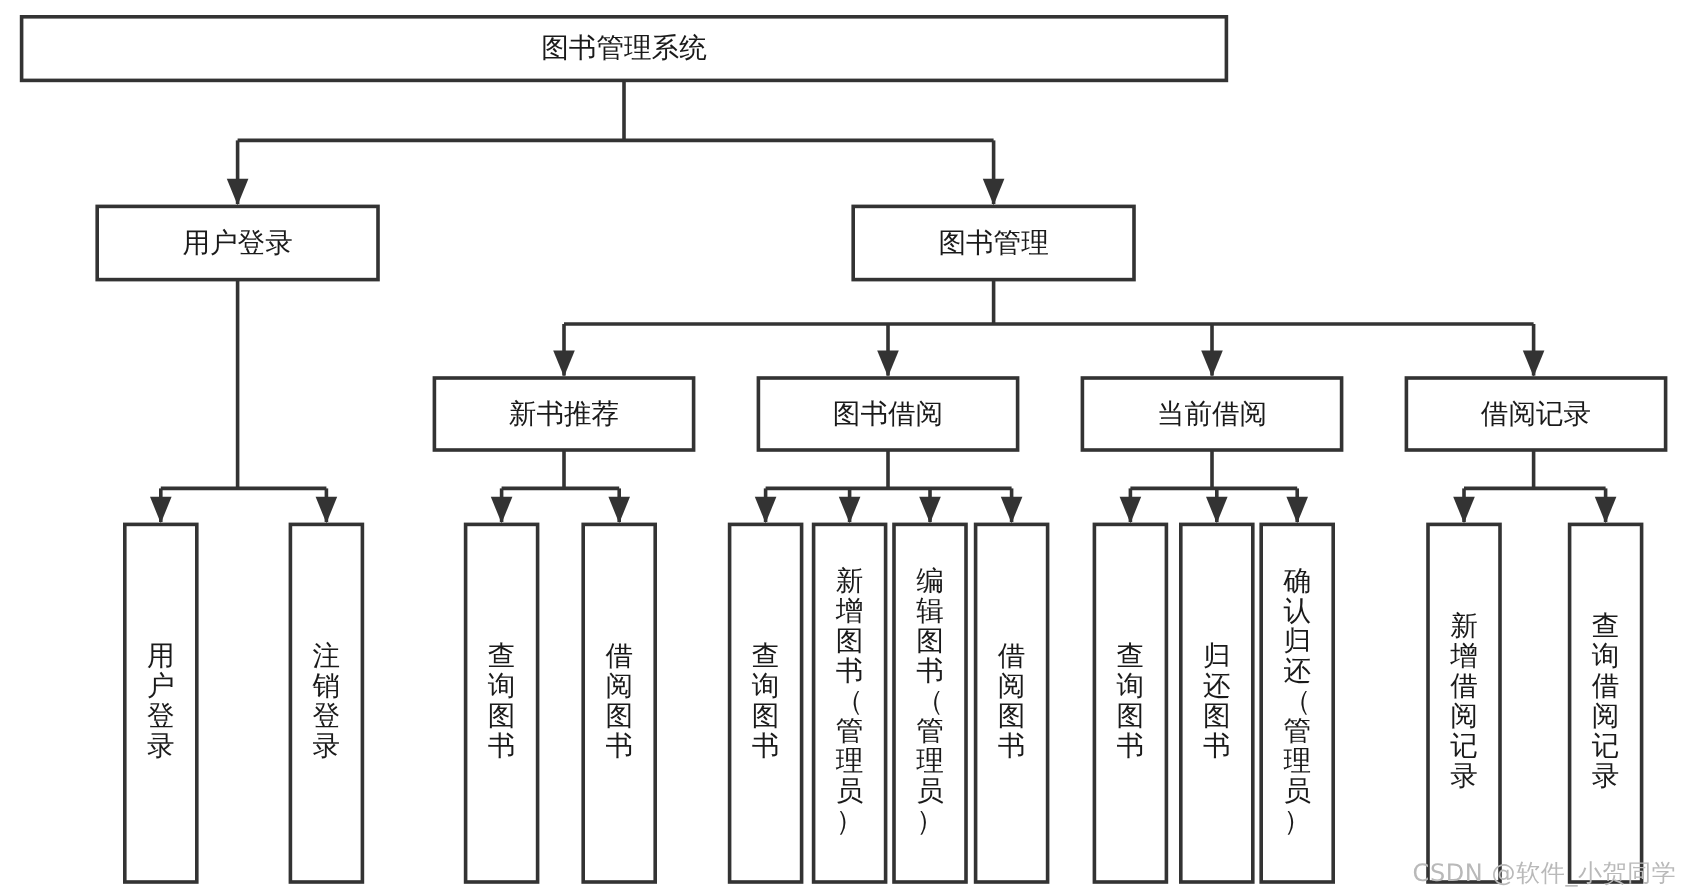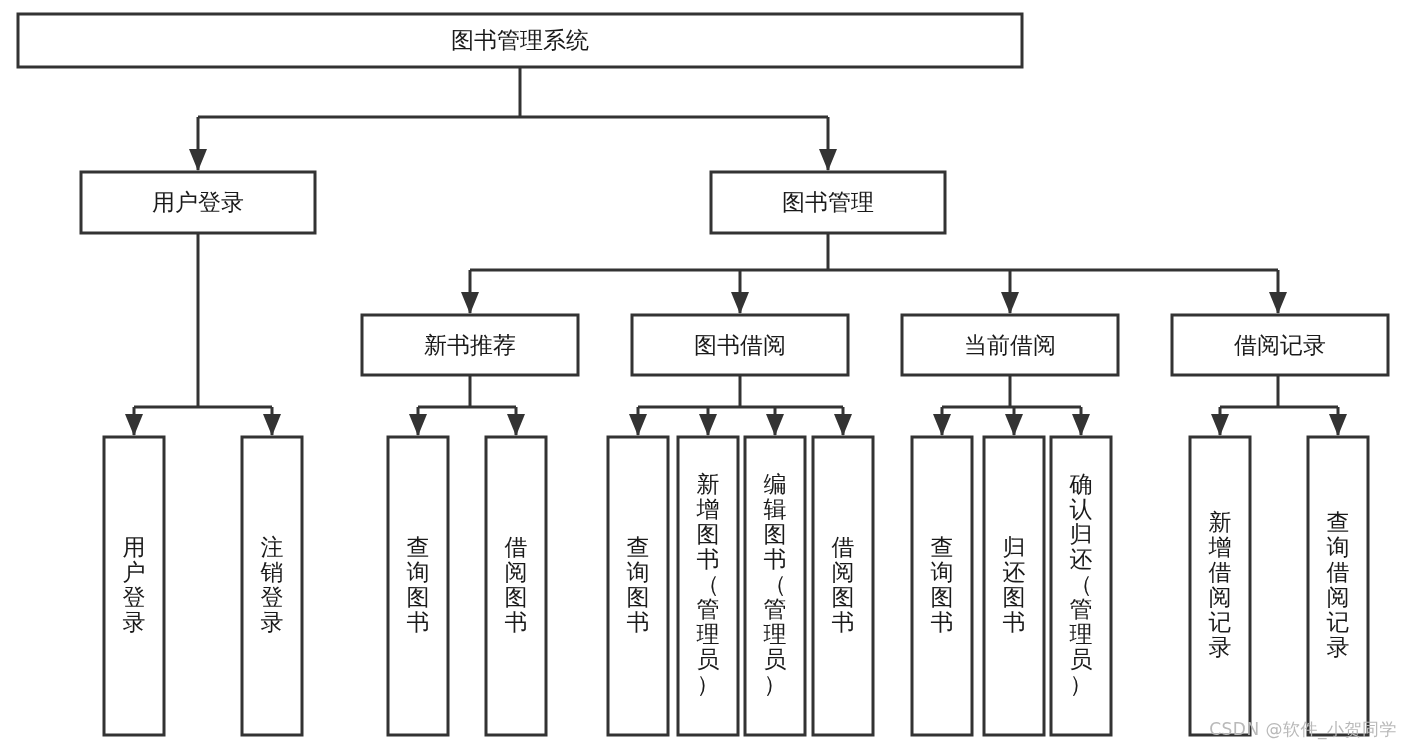--- a/index.html
+++ b/index.html
@@ -51,21 +51,21 @@
     font-family: "DejaVu Sans", "Liberation Sans", sans-serif;
     font-size: 23px;
     fill: #1a1a1a;
     text-anchor: middle;
   }
   .watermark {
     position: absolute;
     right: 8px;
     bottom: 6px;
     font-family: "DejaVu Sans", "Liberation Sans", sans-serif;
-    font-size: 17px;
+    font-size: 20px;
     color: #b9b9b9;
     letter-spacing: 0.5px;
     white-space: nowrap;
     user-select: none;
   }
 </style>
 </head>
 <body>
 
 <div id="diagram-root">

